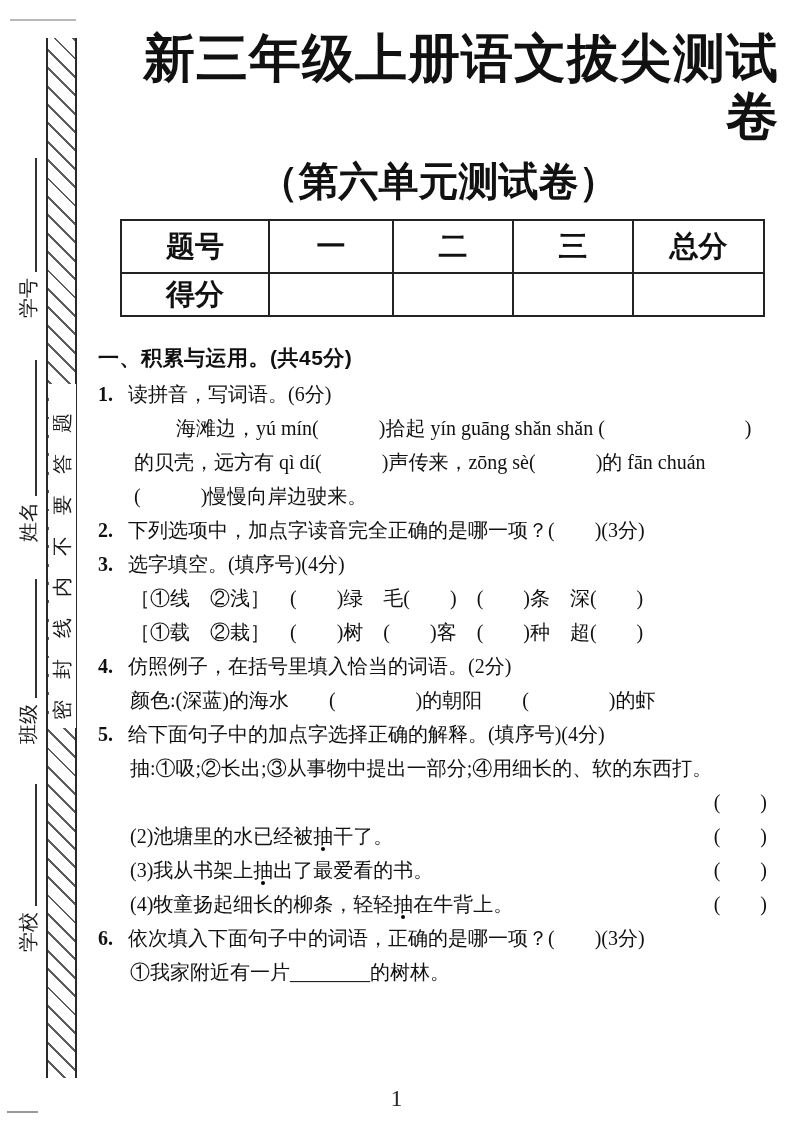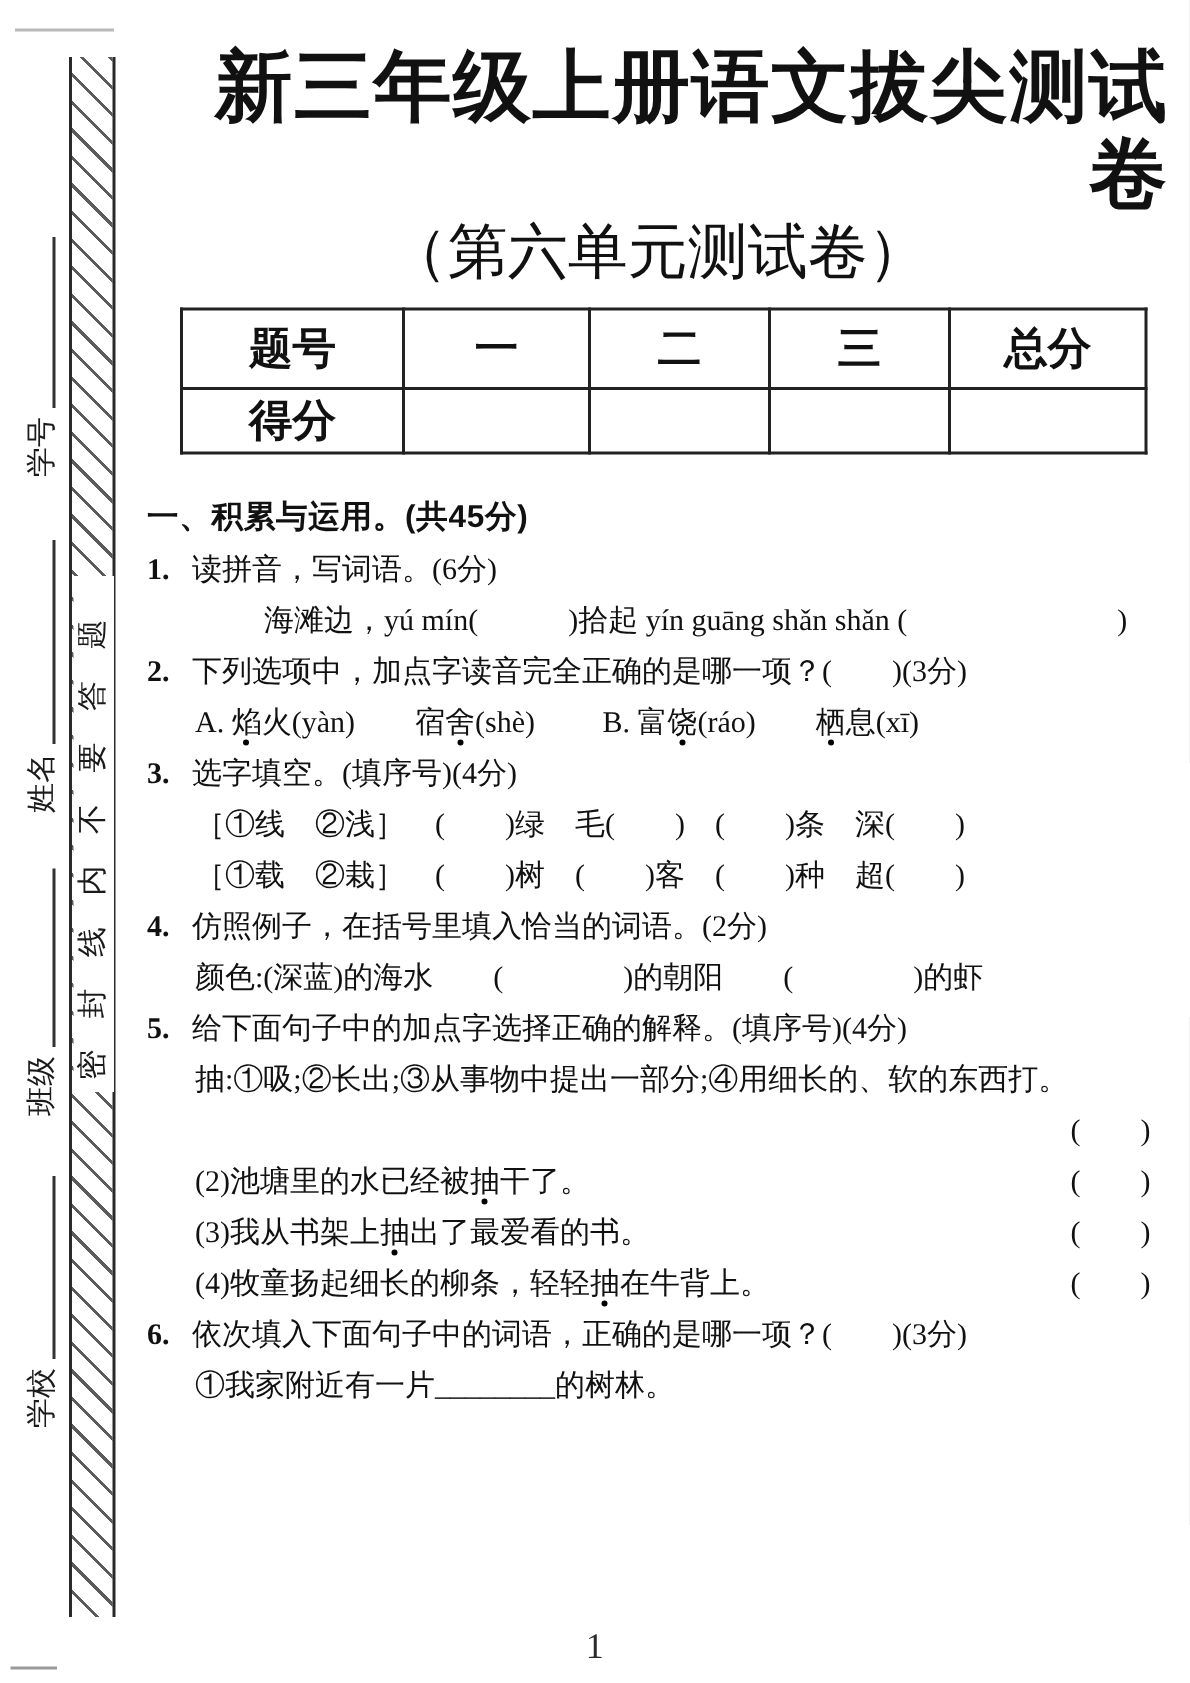--- a/index.html
+++ b/index.html
@@ -37,21 +37,21 @@
   .f-banji { top:744px; width:167px; }
   .f-xuexiao { top:952px; width:170px; }
 
   
   .content { position:absolute; left:98px; top:0; width:681px; }
   .title {
     margin-top:30px; text-align:right;
     font-size:52px; font-weight:900; line-height:1.12; letter-spacing:1px;
     font-family:"Liberation Serif","DejaVu Serif",serif;
   }
-  .subtitle { text-align:center; font-size:40px; font-weight:400; line-height:1.1; }
+  .subtitle { margin-top:14px; text-align:center; font-size:40px; font-weight:700; line-height:1.1; }
   .meta { margin-top:22px; padding-right:24px; text-align:right; font-size:23px; font-weight:600; letter-spacing:1px; }
 
   table.score-table {
     margin:15px 0 0 22px; width:645px; border-collapse:collapse; table-layout:fixed;
     text-align:center;
   }
   table.score-table td { border:2.5px solid #222; font-weight:bold; font-size:29px; }
   table.score-table tr.r1 td { height:53px; }
   table.score-table tr.r2 td { height:43px; }
 
@@ -147,28 +147,29 @@
     <div class="sec-heading">一、积累与运用。(共45分)</div>
 
     <div class="qs">
 
       <div>
         <div class="line q-head">
           <span class="q-num">1.</span>
           <span class="q-body">读拼音，写词语。(6分)</span>
         </div>
         <div class="line ind2">海滩边，yú mín(　　　)拾起 yín guāng shǎn shǎn (　　　　　　　)</div>
+        <div class="line ind3">的贝壳，远方有 qì dí(　　　)声传来，zōng sè(　　　)的 fān chuán</div>
+        <div class="line ind3">(　　　)慢慢向岸边驶来。</div>
       </div>
 
       <div>
         <div class="line q-head">
           <span class="q-num">2.</span>
           <span class="q-body">下列选项中，加点字读音完全正确的是哪一项？(　　)(3分)</span>
         </div>
-        <div class="line ind">A. <span class="dot">焰</span>火(yàn)　　宿<span class="dot">舍</span>(shè)　　 B. 富<span class="dot">饶</span>(ráo)　　<span class="dot">栖</span>息(xī)</div>
       </div>
 
       <div>
         <div class="line q-head">
           <span class="q-num">3.</span>
           <span class="q-body">选字填空。(填序号)(4分)</span>
         </div>
         <div class="line ind">［①线　②浅］　(　　)绿　毛(　　)　(　　)条　深(　　)</div>
         <div class="line ind">［①载　②栽］　(　　)树　(　　)客　(　　)种　超(　　)</div>
       </div>

